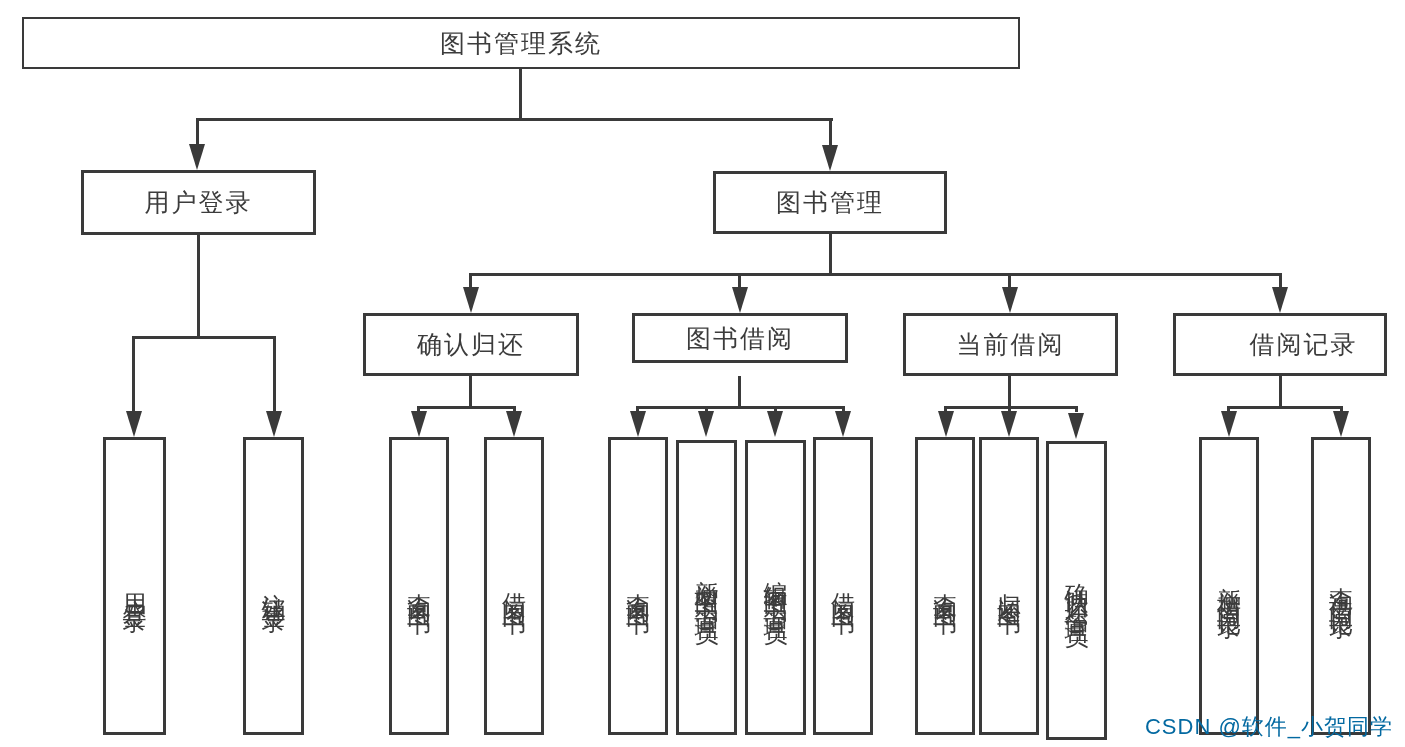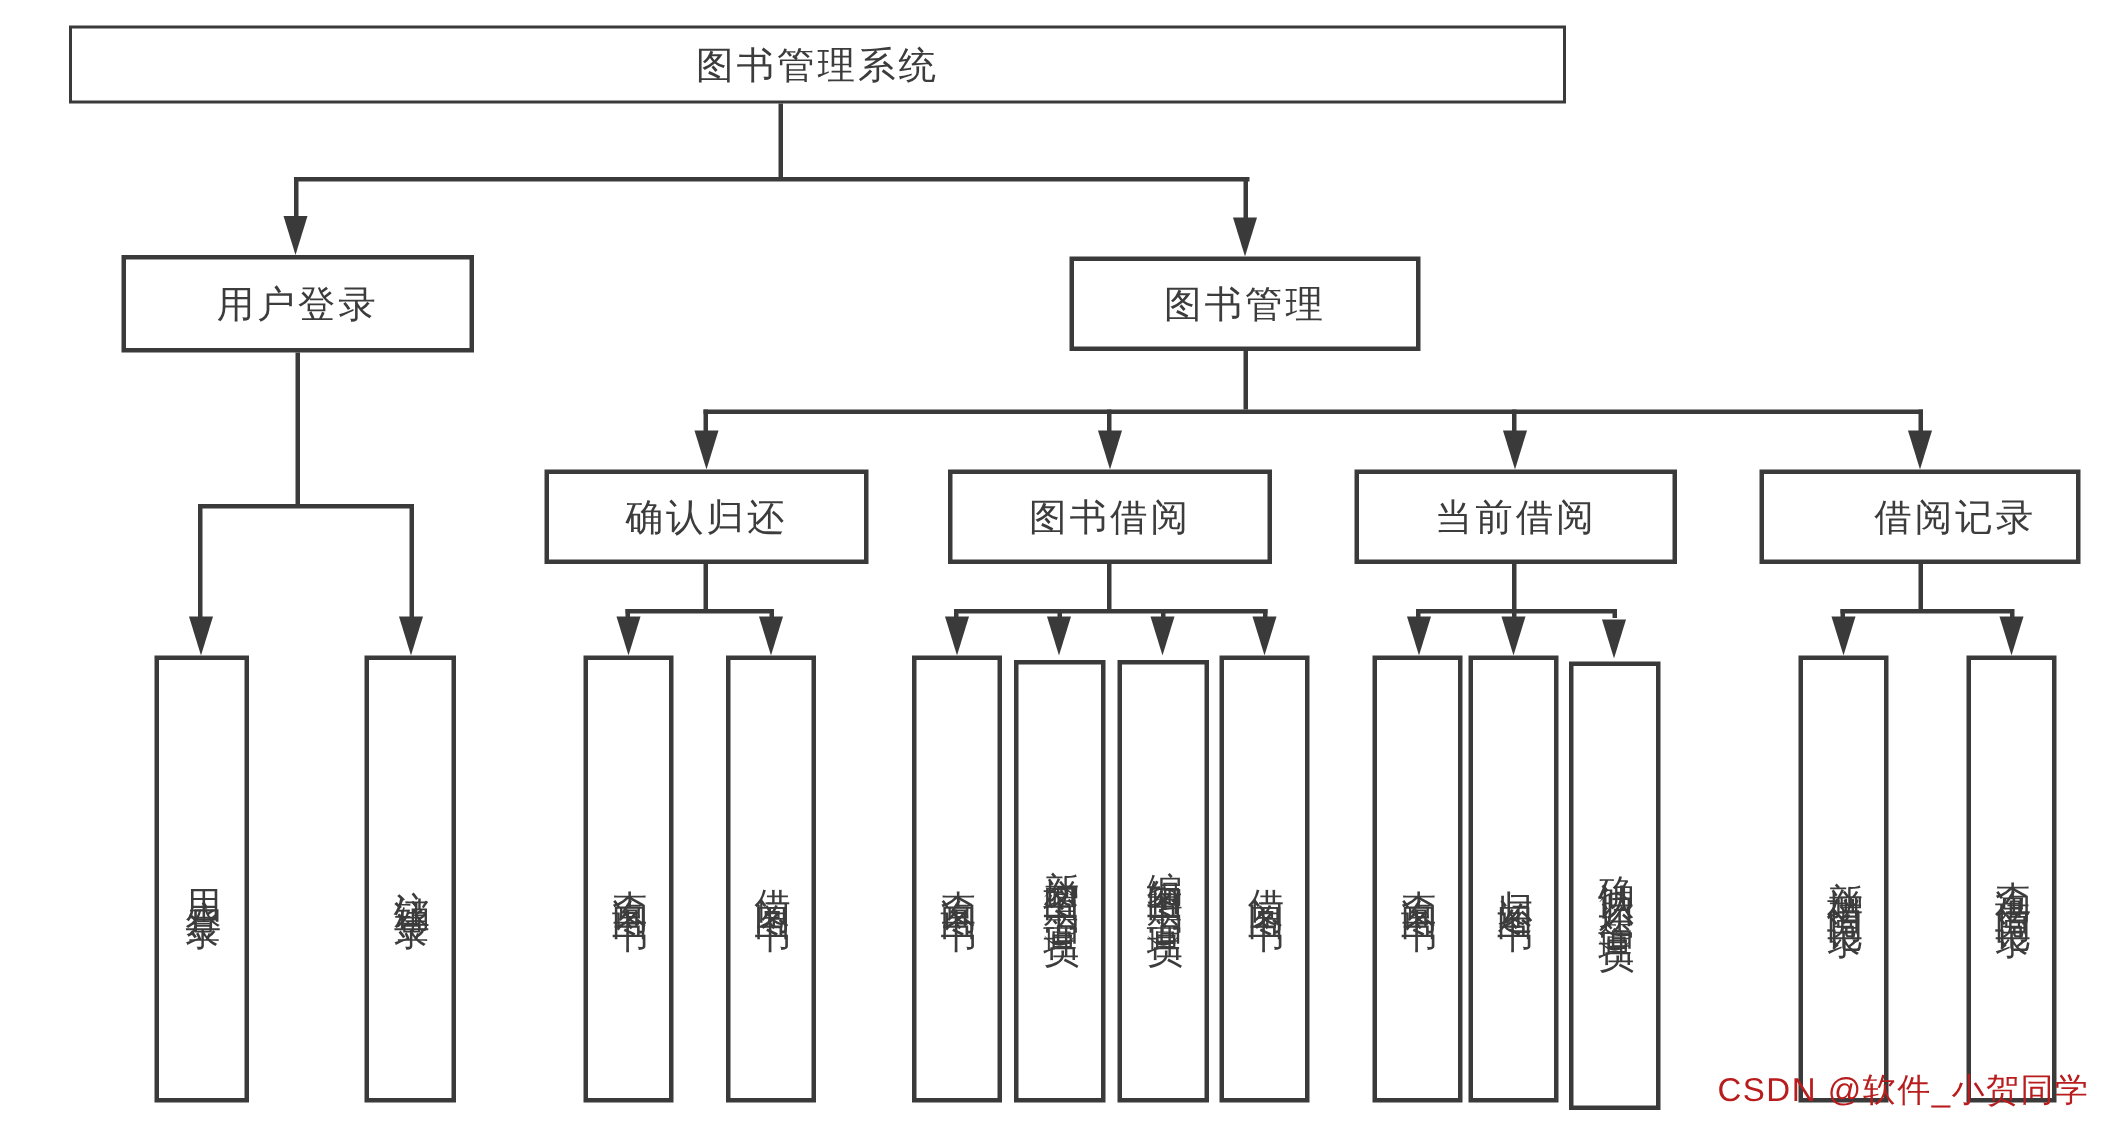--- a/index.html
+++ b/index.html
@@ -23,21 +23,21 @@
   
   .node{
     position:absolute;
     border:3px solid var(--line);
     background:#fff;
     display:flex;
     align-items:center;
     justify-content:center;
     text-align:center;
   }
-  .node.root-box{border-width:2px;margin-left:24px;}
+  .node.root-box{border-width:2px;}
   .h-label{
     font-size:25px;
     letter-spacing:2px;
     color:var(--text);
     white-space:nowrap;
   }
   .leaf{
     border:3px solid var(--line);
   }
   .v-label{
@@ -60,21 +60,21 @@
     border-right:8px solid transparent;
     border-top:26px solid var(--line);
   }
   
   .watermark{
     position:absolute;
     top:712px;
     right:12px;
     font-size:22px;
     letter-spacing:1px;
-    color:#b91c1c;
+    color:#0369a1;
     z-index:10;
     white-space:nowrap;
   }
 </style>
 </head>
 <body>
 
 <div class="stage">
 
   <div class="node root-box" style="left:22px;top:17px;width:998px;height:52px;">
@@ -109,21 +109,21 @@
   <div class="line" style="left:738px;top:273px;width:3px;height:16px;"></div>
   <div class="arrow" style="left:732px;top:287px;"></div>
   <div class="line" style="left:1008px;top:273px;width:3px;height:16px;"></div>
   <div class="arrow" style="left:1002px;top:287px;"></div>
   <div class="line" style="left:1279px;top:273px;width:3px;height:16px;"></div>
   <div class="arrow" style="left:1272px;top:287px;"></div>
 
   <div class="node" style="left:363px;top:313px;width:216px;height:63px;">
     <span class="h-label">确认归还</span>
   </div>
-  <div class="node" style="left:632px;top:313px;width:216px;height:63px;font-family:Liberation Serif, serif;">
+  <div class="node" style="left:632px;top:313px;width:216px;height:50px;font-family:Liberation Serif, serif;">
     <span class="h-label">图书借阅</span>
   </div>
   <div class="node" style="left:903px;top:313px;width:215px;height:63px;">
     <span class="h-label">当前借阅</span>
   </div>
   <div class="node" style="left:1173px;top:313px;width:214px;height:63px;padding-left:47px;">
     <span class="h-label">借阅记录</span>
   </div>
 
   <div class="line" style="left:469px;top:376px;width:3px;height:30px;"></div>

